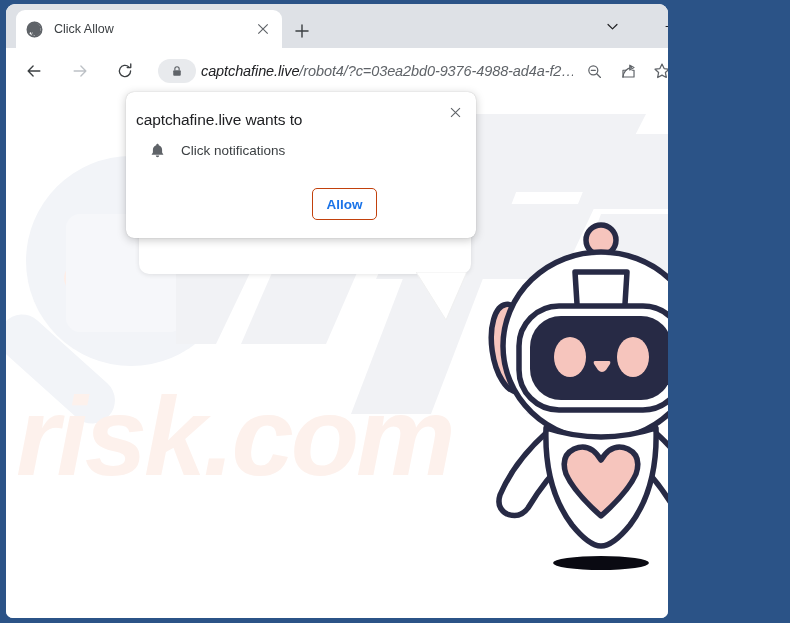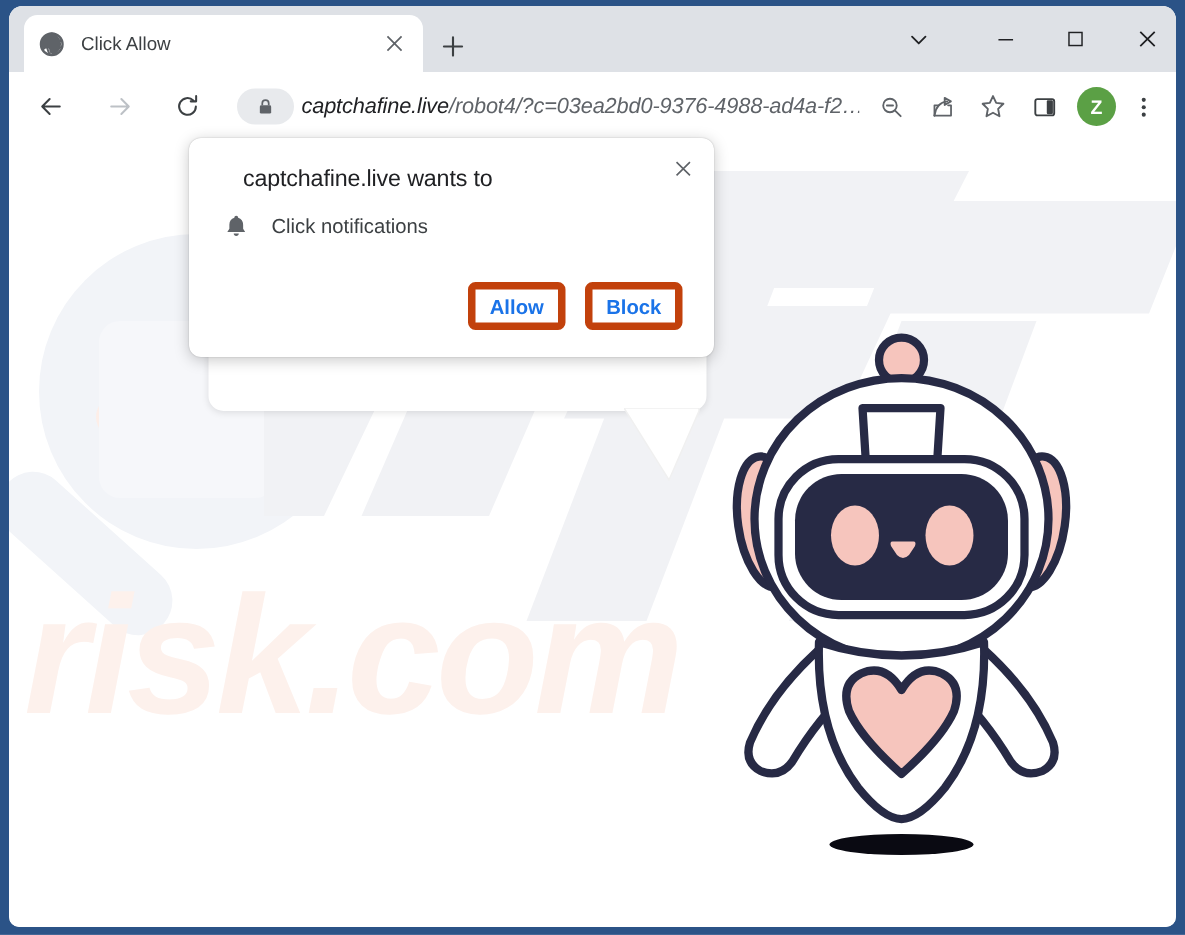--- a/index.html
+++ b/index.html
@@ -16,21 +16,21 @@
   #window-frame {
     position: absolute;
     left: 0; top: 0;
     width: 790px; height: 623px;
     background: #2b5387;
   }
 
   #browser-window {
     position: absolute;
     left: 6px; top: 4px;
-    width: 778px; height: 614px;
+    width: 662px; height: 614px;
     background: #ffffff;
     border-radius: 9px 9px 7px 7px;
     overflow: hidden;
   }
 
   
   #tab-strip {
     position: absolute;
     left: 0; top: 0;
     width: 778px; height: 44px;
@@ -245,21 +245,21 @@
   #dialog-close-button {
     position: absolute;
     right: 8px; top: 7px;
     width: 26px; height: 26px;
     display: flex; align-items: center; justify-content: center;
     border-radius: 50%;
   }
 
   #dialog-title {
     position: absolute;
-    left: 36px; top: 19px;
+    left: 10px; top: 19px;
     font-size: 15.5px;
     color: #202124;
     letter-spacing: -0.1px;
   }
 
   #permission-row {
     position: absolute;
     left: 21px; top: 48px;
     display: flex;
     align-items: center;
@@ -273,21 +273,21 @@
   #permission-label {
     font-size: 13.5px;
     color: #3c4043;
   }
 
   .dialog-btn {
     position: absolute;
     top: 96px;
     height: 32px;
     background: #ffffff;
-    border: 5px solid #c2410c;
+    border: 1px solid #c2410c;
     border-radius: 5px;
     color: #1a73e8;
     font-size: 13.5px;
     font-weight: bold;
     font-family: "Liberation Sans", sans-serif;
     display: flex;
     align-items: center;
     justify-content: center;
     cursor: pointer;
   }
@@ -508,17 +508,16 @@
         <span id="bell-icon">
           <svg viewBox="0 0 20 20" width="17" height="17">
             <path d="M10 2.2 C10.9 2.2 11.5 2.9 11.5 3.7 C14 4.4 15.4 6.5 15.4 9.2 V12.4 L17 14.9 H3 L4.6 12.4 V9.2 C4.6 6.5 6 4.4 8.5 3.7 C8.5 2.9 9.1 2.2 10 2.2 Z" fill="#5f6368"></path>
             <path d="M8 16 C8 17.2 8.9 18 10 18 C11.1 18 12 17.2 12 16 Z" fill="#5f6368"></path>
           </svg>
         </span>
         <span id="permission-label">Click notifications</span>
       </div>
 
       <div class="dialog-btn" id="allow-button">Allow</div>
-      <div class="dialog-btn" id="block-button">Block</div>
     </div>
 
   </div>
 </div>
 
 </body></html>

